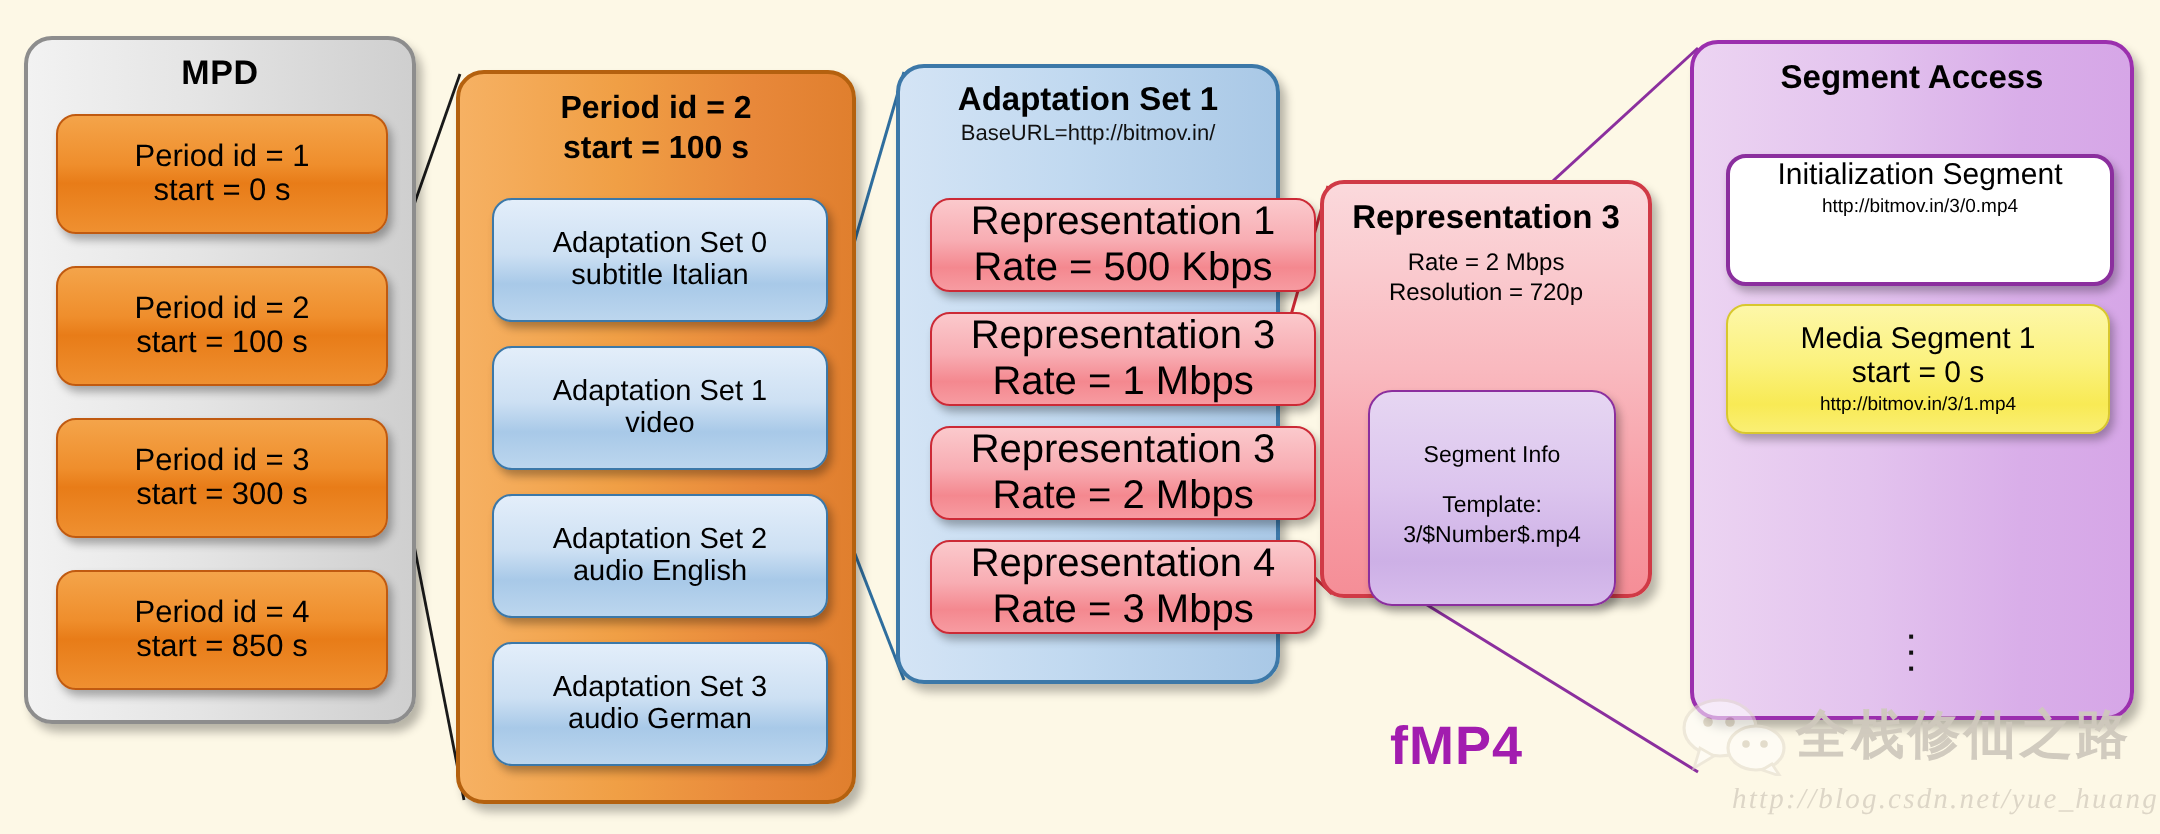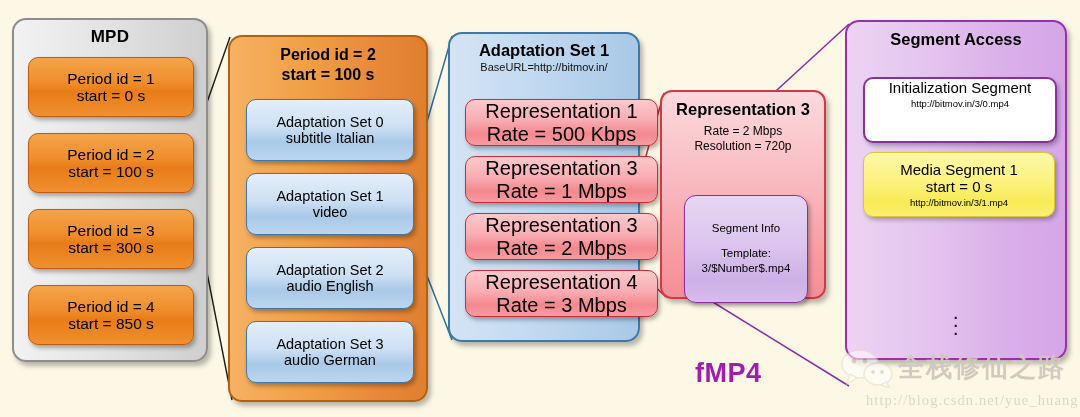--- a/index.html
+++ b/index.html
@@ -140,21 +140,21 @@
 
   
   .wm{position:absolute;z-index:4;pointer-events:none;}
   .wm-logo{left:840px;top:348px;width:56px;height:40px;opacity:.55;}
   .wm-text{
     left:898px;top:350px;font-size:26px;color:#cfc9bd;font-weight:bold;
     letter-spacing:2px;opacity:.95;
   }
   .wm-url{
     left:866px;top:392px;font-family:"Liberation Serif",serif;
-    font-size:14.5px;color:#ddd6c7;letter-spacing:1.1px;
+    font-size:14.5px;color:#ddd6c7;letter-spacing:1.1px;font-style:italic;
   }
 </style>
 </head>
 <body>
 
 <div id="stage">
 
   <svg id="links" viewBox="0 0 1080 417">
 
     <line x1="192" y1="145" x2="230" y2="37" stroke="#1a1a1a" stroke-width="1.4"></line>

